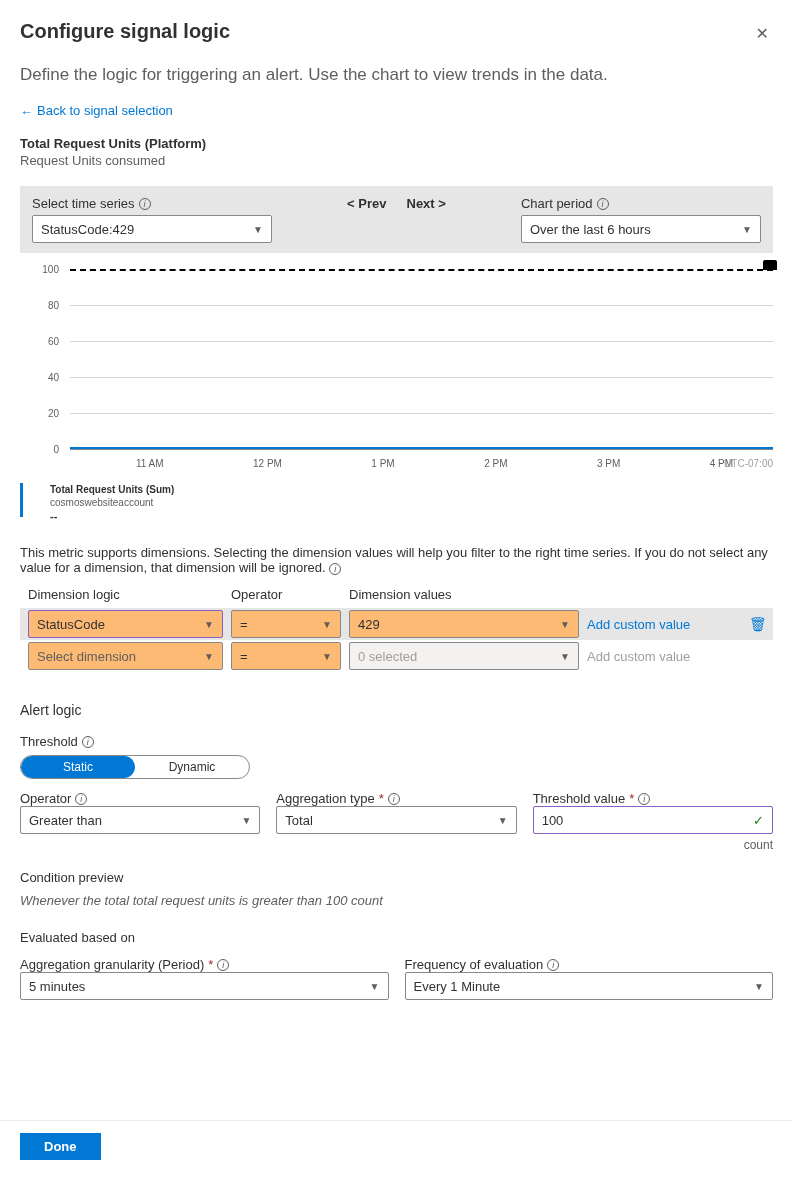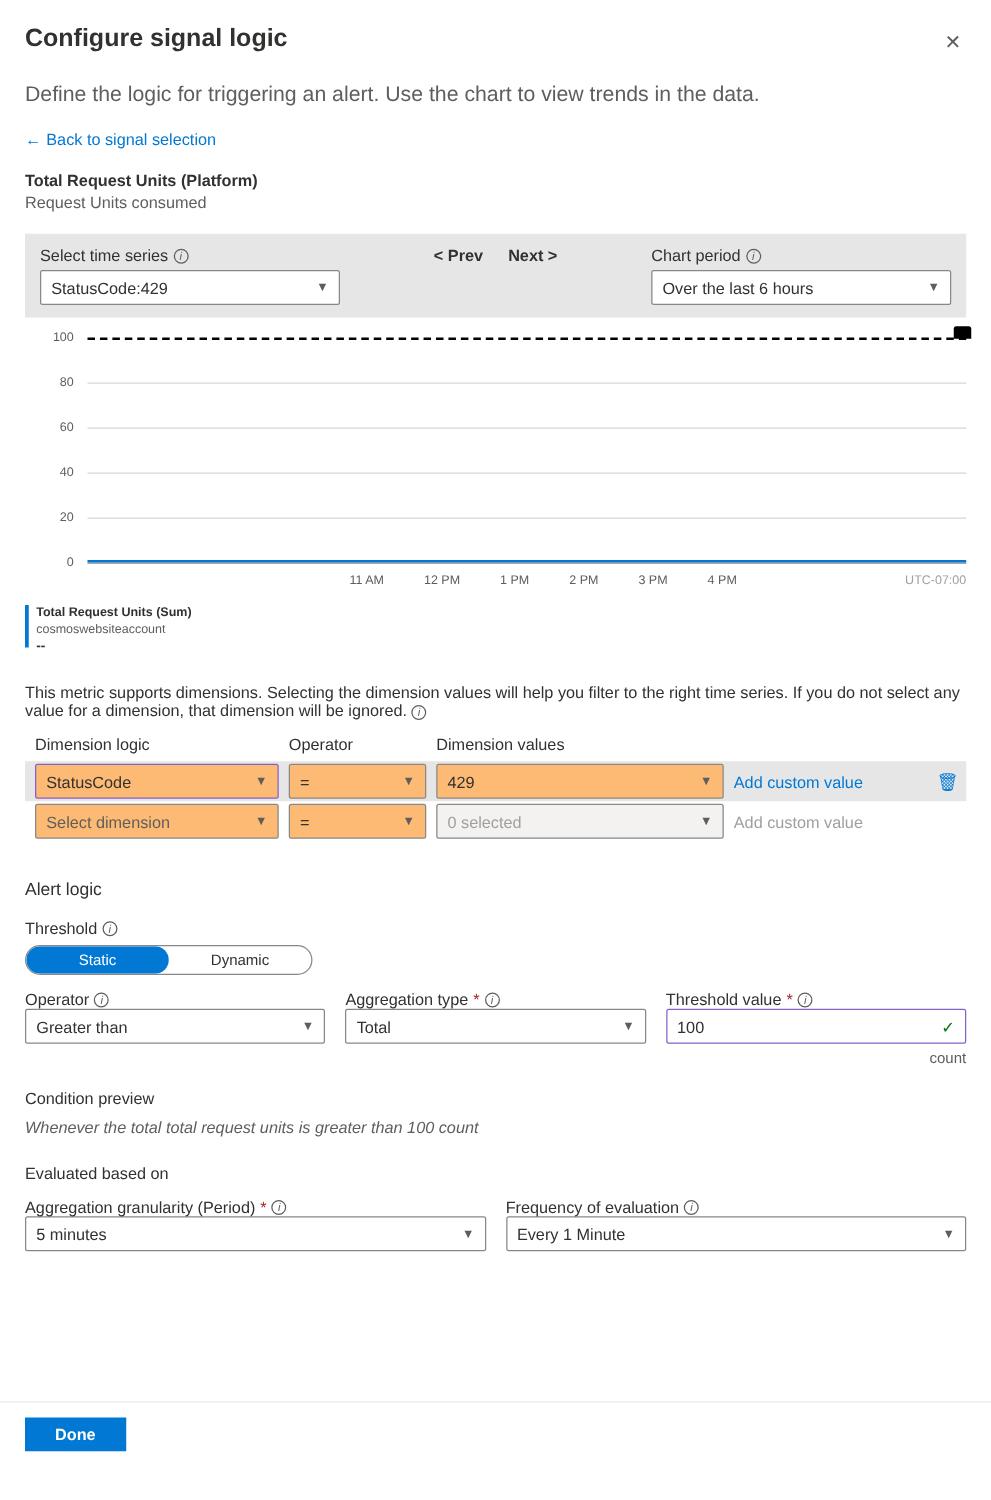--- a/index.html
+++ b/index.html
@@ -23,26 +23,26 @@
   .prev-next { display: flex; gap: 20px; align-items: flex-end; padding-bottom: 6px; font-weight: 600; color: #323130; font-size: 13px; }
   .prev-next span { cursor: pointer; }
   .chart-area { margin-top: 16px; position: relative; height: 210px; }
   .y-axis { position: absolute; left: 0; top: 0; bottom: 30px; width: 45px; }
   .y-tick { position: absolute; right: 6px; font-size: 10px; color: #605e5c; transform: translateY(-50%); }
   .grid { position: absolute; left: 50px; right: 0; top: 0; bottom: 30px; }
   .gridline { position: absolute; left: 0; right: 0; border-top: 1px solid #d6d6d6; }
   .threshold-line { position: absolute; left: 0; right: 0; border-top: 2px dashed #000; }
   .threshold-marker { position: absolute; right: -4px; width: 14px; height: 10px; background: #000; border-radius: 2px 2px 0 0; transform: translateY(-9px); }
   .data-line { position: absolute; left: 0; right: 0; border-top: 2px solid #0078d4; }
-  .x-axis { position: absolute; left: 56px; right: 0; bottom: 10px; display: flex; justify-content: center; padding: 0 40px 0 60px; gap: 32px; }
+  .x-axis { position: absolute; left: 56px; right: 0; bottom: 10px; display: flex; justify-content: space-between; padding: 0 40px 0 60px; gap: 32px; }
   .x-tick { font-size: 10px; color: #605e5c; }
   .x-tz { position: absolute; right: 0; bottom: 10px; font-size: 10px; color: #a19f9d; }
   .legend { margin-top: 4px; display: flex; align-items: flex-start; gap: 6px; font-size: 10px; color: #605e5c; }
   .legend-bar { width: 3px; height: 34px; background: #0078d4; }
-  .legend-text { line-height: 1.3; }
+  .legend-text { line-height: 1.3; margin-left: 21px; }
   .legend-label { font-weight: 600; color: #323130; }
   .legend-val { font-weight: 700; font-size: 11px; color:#323130; }
   .dim-help { margin-top: 22px; font-size: 13px; color:#323130; }
   .dim-grid { margin-top: 12px; }
   .dim-headers { display: grid; grid-template-columns: 195px 110px 230px 1fr 30px; gap: 8px; padding: 0 0 6px 8px; font-size: 13px; color:#323130; }
   .dim-row { display: grid; grid-template-columns: 195px 110px 230px 1fr 30px; gap: 8px; padding: 2px 0 2px 8px; align-items: center; }
   .dim-row.active { background: #e6e6e6; }
   .dim-select { background:#fdba74; border:1px solid #8a8886; border-radius:2px; padding:4px 8px; display:flex; justify-content:space-between; align-items:center; cursor:pointer; height:28px; }
   .dim-select.highlight { border-color: #8661c5; }
   .dim-select.disabled { background:#f3f2f1; color:#a19f9d; }

